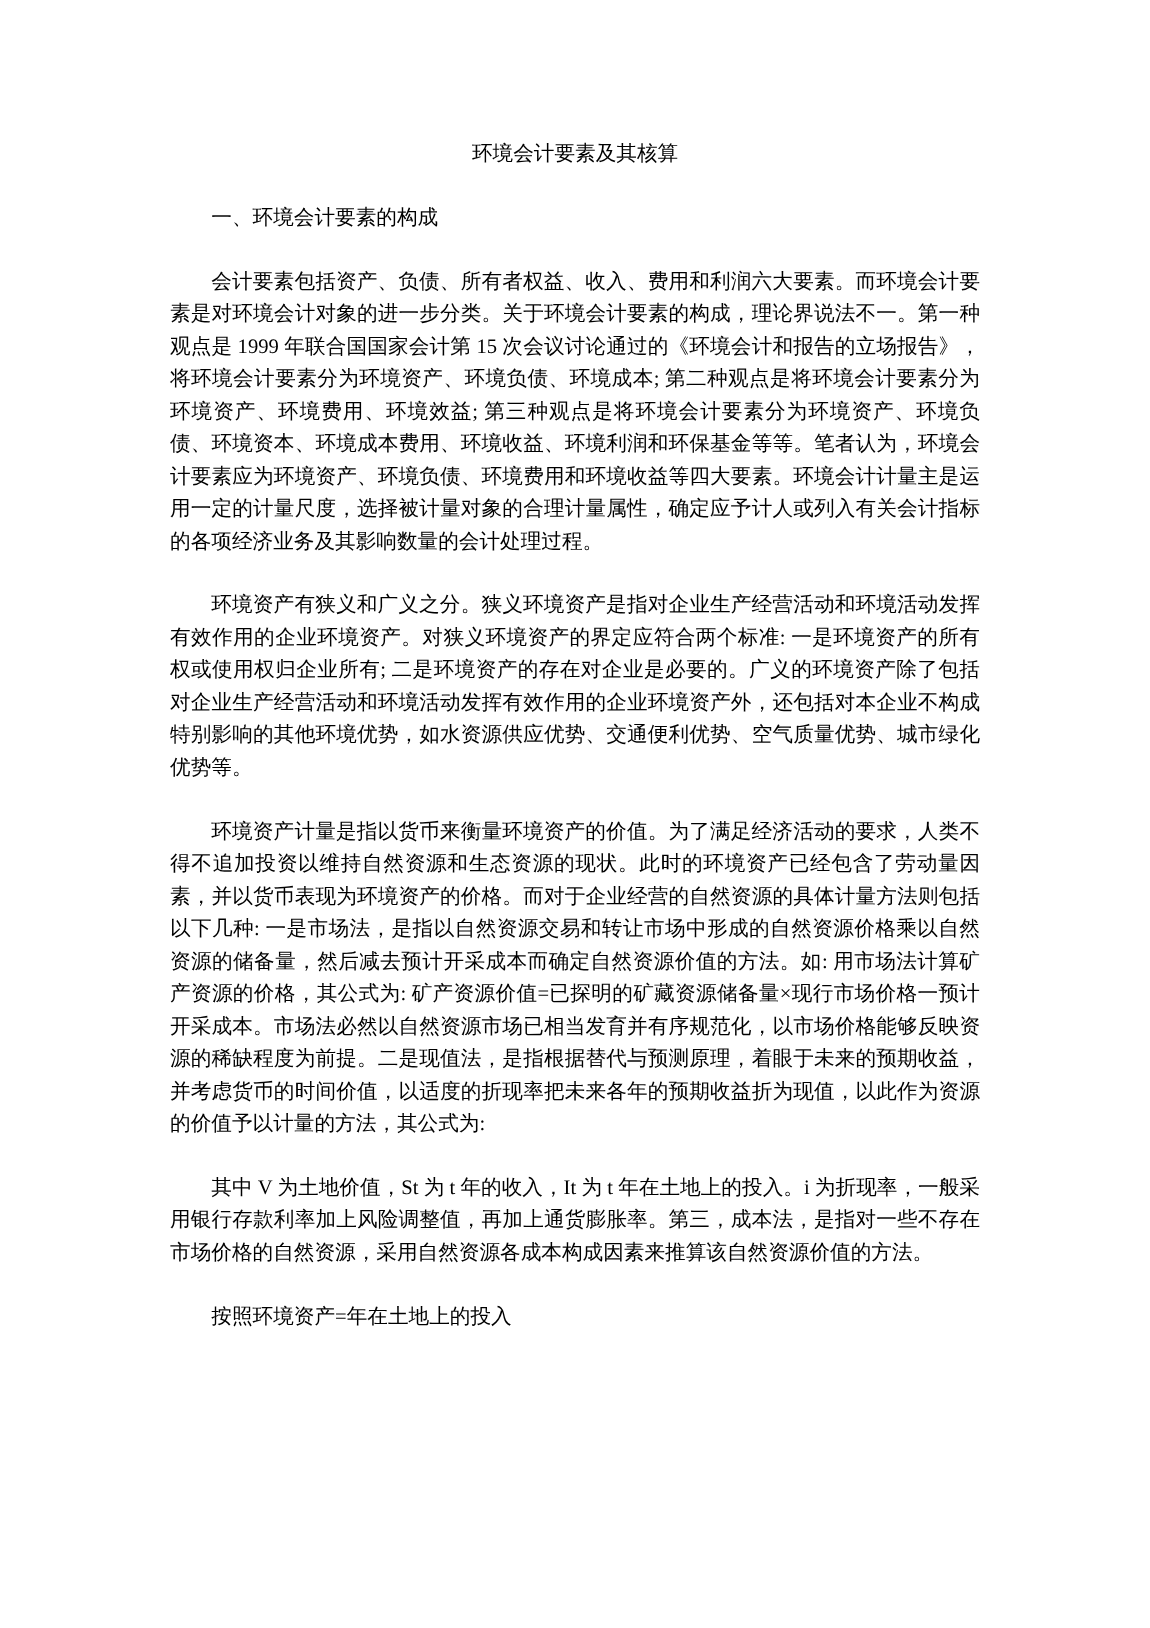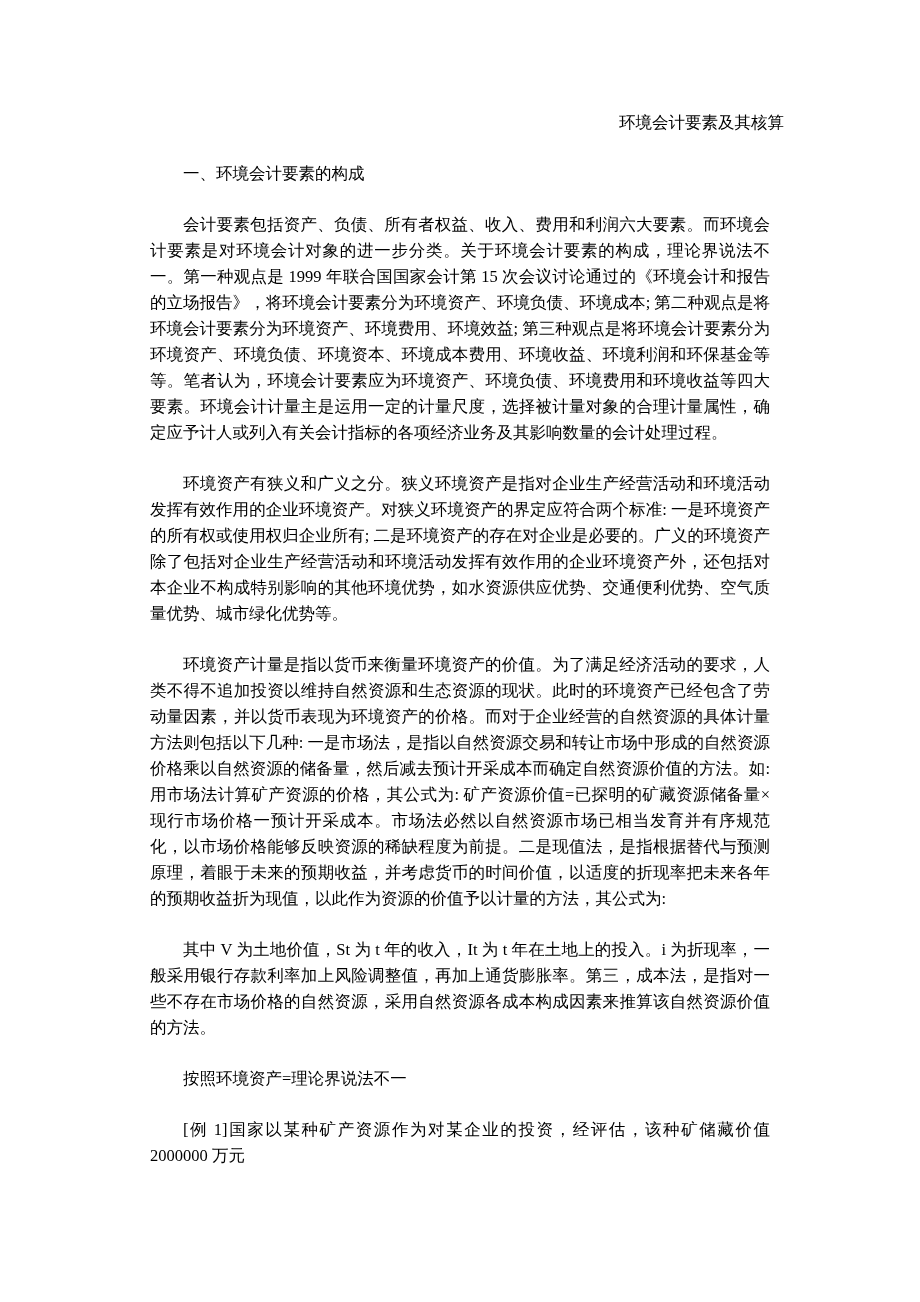--- a/index.html
+++ b/index.html
@@ -13,26 +13,26 @@
     margin: 0 auto;
     background: #ffffff;
     color: #000000;
     font-family: "Liberation Serif", "DejaVu Serif", serif;
     font-size: 16.5px;
     line-height: 26px;
     box-sizing: border-box;
     padding: 110px 136px 60px 136px;
   }
   .doc-title {
-    text-align: right;
+    text-align: center;
     text-indent: 0;
     margin: 0 0 22px 0;
   }
   .block {
-    margin: 25px 14px;
+    margin: 25px 0;
   }
   .heading {
     text-indent: 2em;
   }
   .para {
     text-indent: 2em;
     text-align: justify;
   }
   .formula {
     text-indent: 2em;
@@ -50,17 +50,16 @@
   <div class="block para">会计要素包括资产、负债、所有者权益、收入、费用和利润六大要素。而环境会计要素是对环境会计对象的进一步分类。关于环境会计要素的构成，理论界说法不一。第一种观点是 1999 年联合国国家会计第 15 次会议讨论通过的《环境会计和报告的立场报告》，将环境会计要素分为环境资产、环境负债、环境成本; 第二种观点是将环境会计要素分为环境资产、环境费用、环境效益; 第三种观点是将环境会计要素分为环境资产、环境负债、环境资本、环境成本费用、环境收益、环境利润和环保基金等等。笔者认为，环境会计要素应为环境资产、环境负债、环境费用和环境收益等四大要素。环境会计计量主是运用一定的计量尺度，选择被计量对象的合理计量属性，确定应予计人或列入有关会计指标的各项经济业务及其影响数量的会计处理过程。</div>
 
 
   <div class="block para">环境资产有狭义和广义之分。狭义环境资产是指对企业生产经营活动和环境活动发挥有效作用的企业环境资产。对狭义环境资产的界定应符合两个标准: 一是环境资产的所有权或使用权归企业所有; 二是环境资产的存在对企业是必要的。广义的环境资产除了包括对企业生产经营活动和环境活动发挥有效作用的企业环境资产外，还包括对本企业不构成特别影响的其他环境优势，如水资源供应优势、交通便利优势、空气质量优势、城市绿化优势等。</div>
 
   <div class="block para">环境资产计量是指以货币来衡量环境资产的价值。为了满足经济活动的要求，人类不得不追加投资以维持自然资源和生态资源的现状。此时的环境资产已经包含了劳动量因素，并以货币表现为环境资产的价格。而对于企业经营的自然资源的具体计量方法则包括以下几种: 一是市场法，是指以自然资源交易和转让市场中形成的自然资源价格乘以自然资源的储备量，然后减去预计开采成本而确定自然资源价值的方法。如: 用市场法计算矿产资源的价格，其公式为: 矿产资源价值=已探明的矿藏资源储备量×现行市场价格一预计开采成本。市场法必然以自然资源市场已相当发育并有序规范化，以市场价格能够反映资源的稀缺程度为前提。二是现值法，是指根据替代与预测原理，着眼于未来的预期收益，并考虑货币的时间价值，以适度的折现率把未来各年的预期收益折为现值，以此作为资源的价值予以计量的方法，其公式为:</div>
 
 
   <div class="block para">其中 V 为土地价值，St 为 t 年的收入，It 为 t 年在土地上的投入。i 为折现率，一般采用银行存款利率加上风险调整值，再加上通货膨胀率。第三，成本法，是指对一些不存在市场价格的自然资源，采用自然资源各成本构成因素来推算该自然资源价值的方法。</div>
 
-  <div class="block para">按照环境资产=理论界说法不一</div>
+  <div class="block para">按照环境资产=年在土地上的投入</div>
 
-  <div class="block para">[例 1]国家以某种矿产资源作为对某企业的投资，经评估，该种矿储藏价值 2000000 万元</div>
 
 </div>
 
 </body></html>

